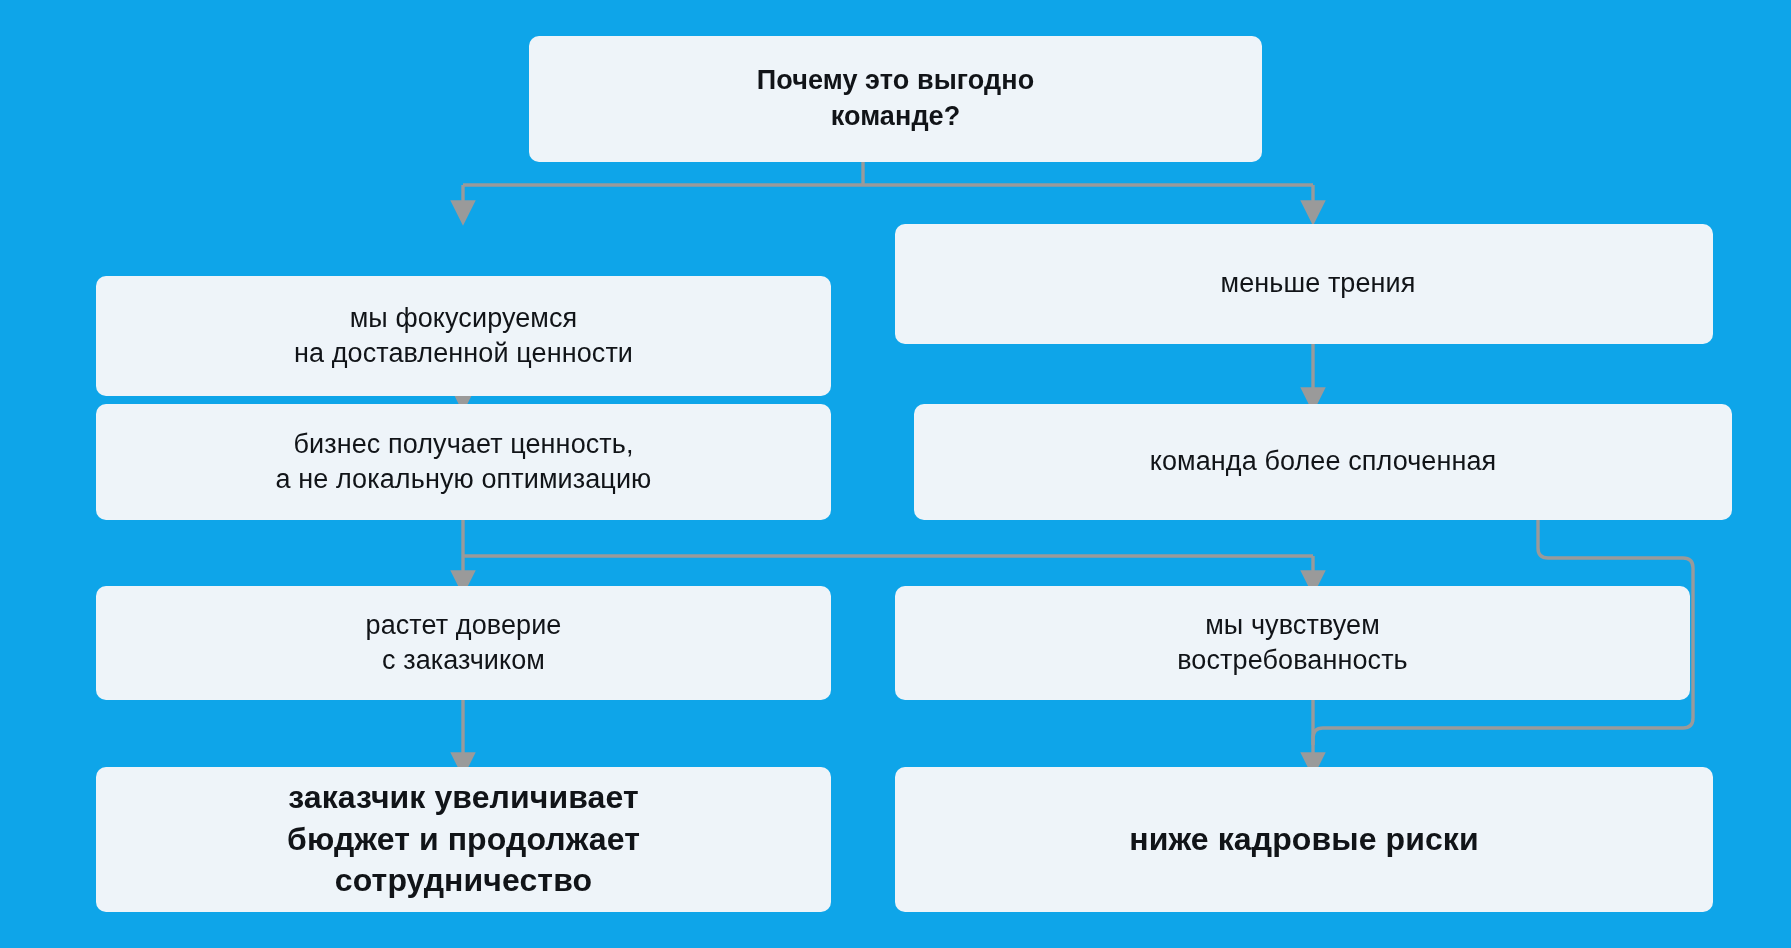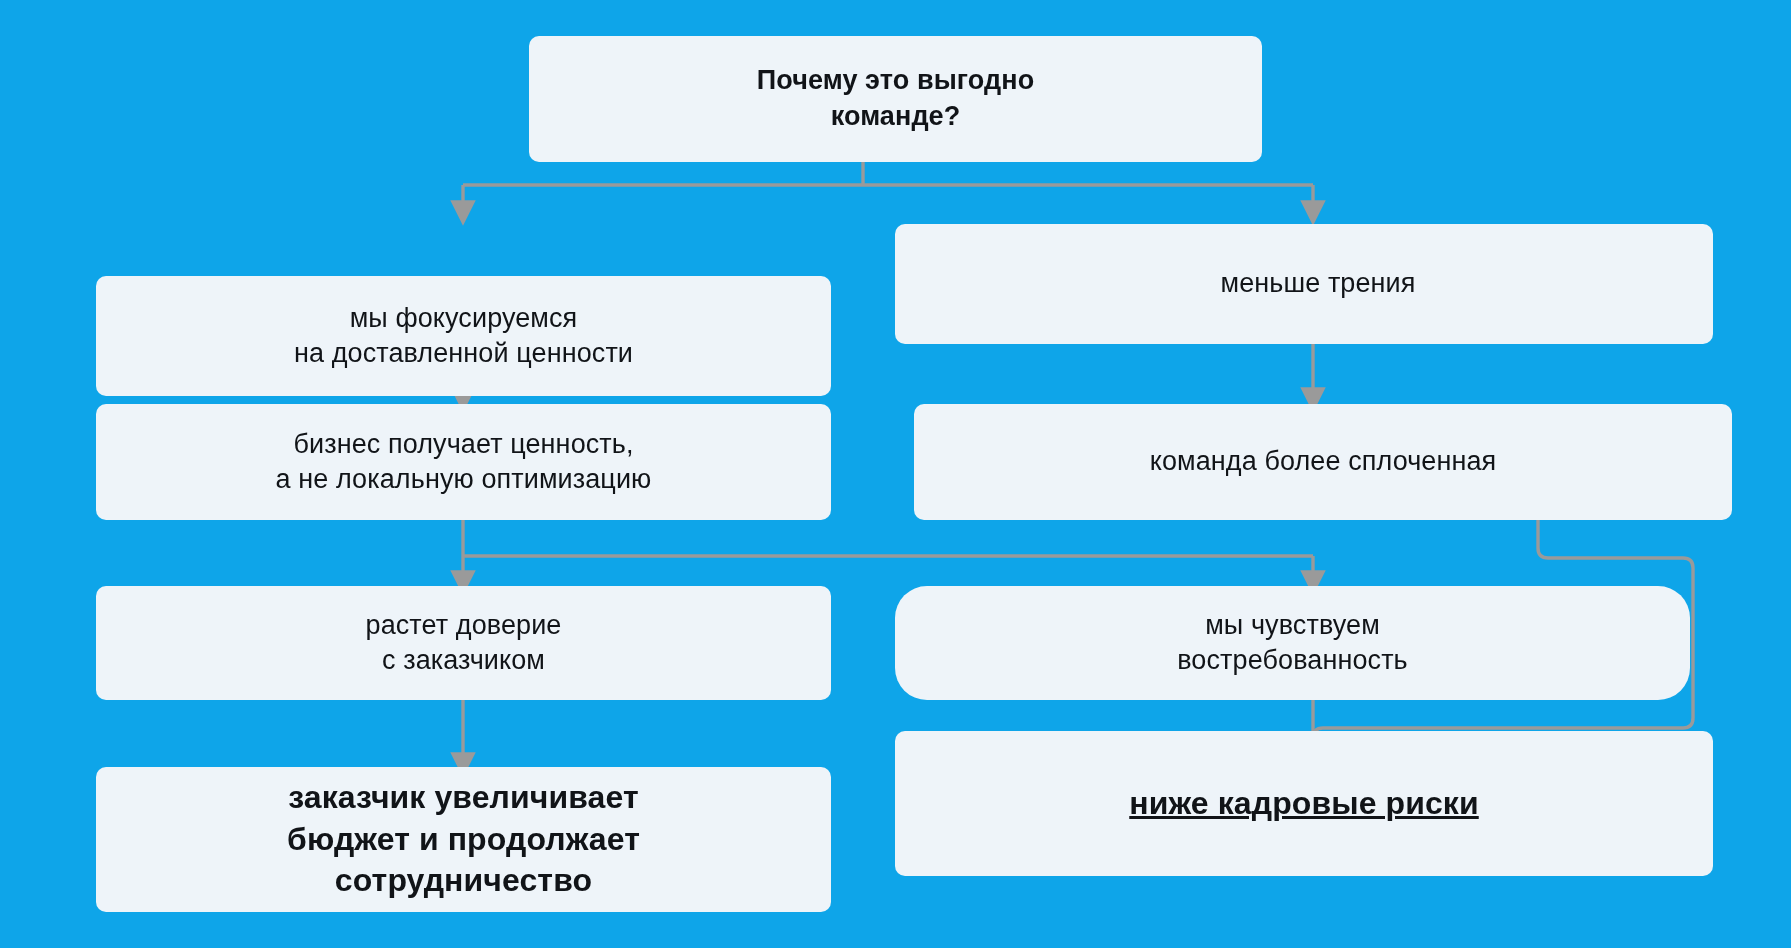--- a/index.html
+++ b/index.html
@@ -105,27 +105,27 @@
 а не локальную оптимизацию</span>
   </div>
   <div class="node regular" style="left:914px; top:404px; width:818px; height:116px;">
     <span class="txt">команда более сплоченная</span>
   </div>
 
   <div class="node regular" style="left:96px; top:586px; width:735px; height:114px;">
     <span class="txt">растет доверие
 с заказчиком</span>
   </div>
-  <div class="node regular" style="left:895px; top:586px; width:795px; height:114px;border-radius:32px;">
+  <div class="node regular" style="left:895px; top:586px; width:795px; height:114px;">
     <span class="txt">мы чувствуем
 востребованность</span>
   </div>
 
   <div class="node bold" style="left:96px; top:767px; width:735px; height:145px;">
     <span class="txt">заказчик увеличивает
 бюджет и продолжает
 сотрудничество</span>
   </div>
-  <div class="node bold" style="left:895px; top:731px; width:818px; height:145px;text-decoration:underline;">
+  <div class="node bold" style="left:895px; top:767px; width:818px; height:145px;">
     <span class="txt">ниже кадровые риски</span>
   </div>
 
 </div>
 
 </body></html>

